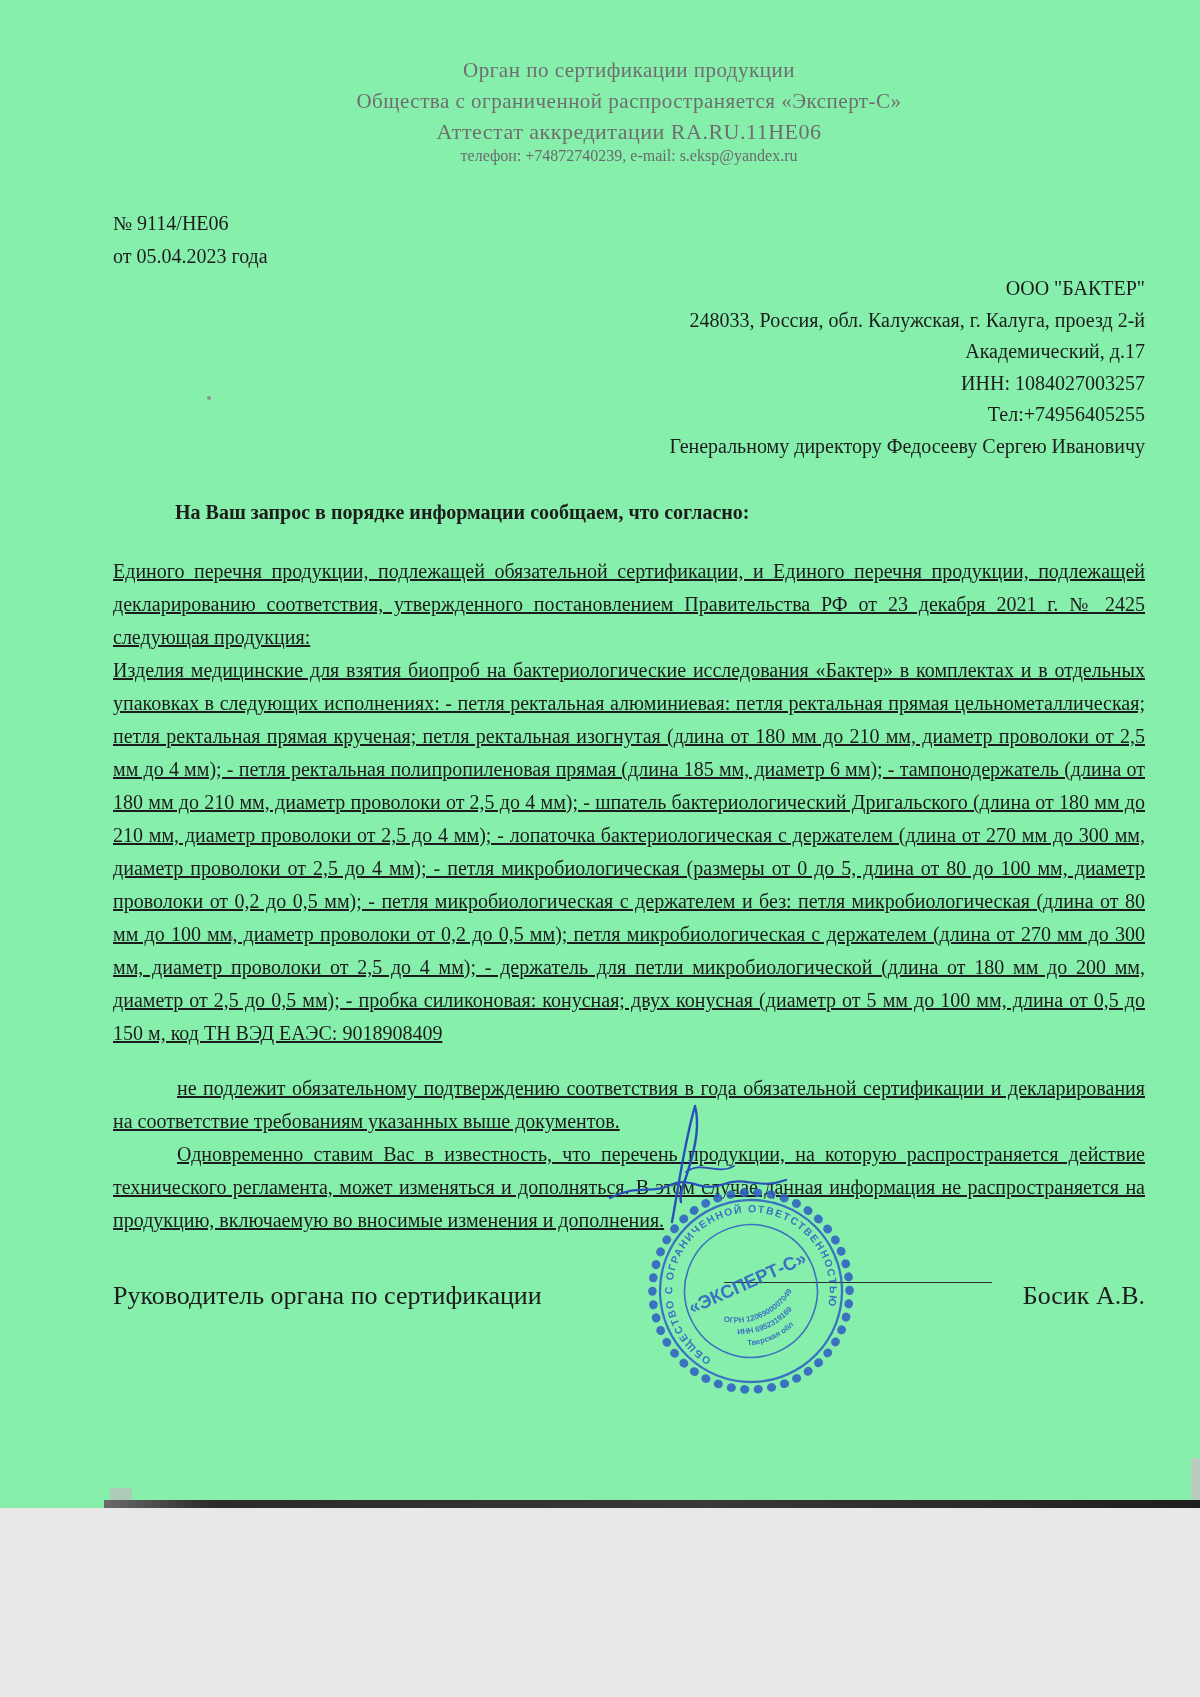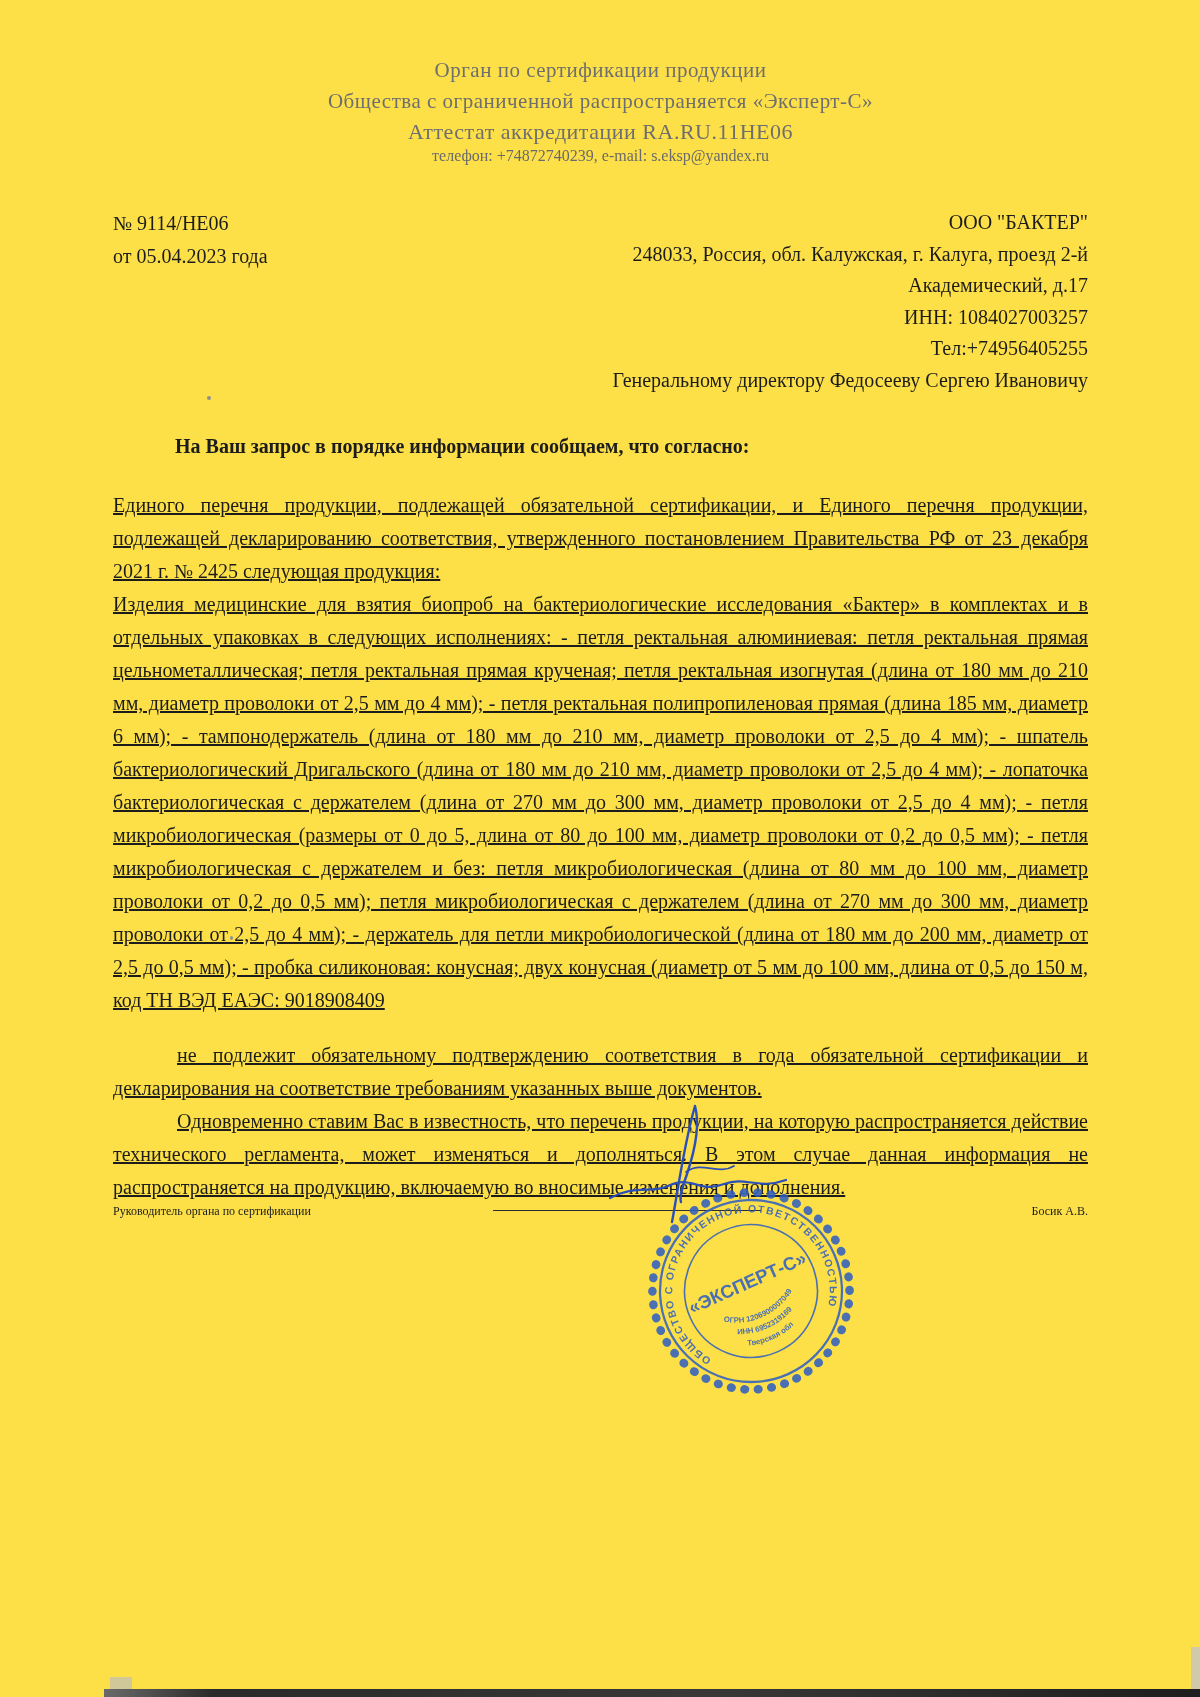--- a/index.html
+++ b/index.html
@@ -1,44 +1,44 @@
 <!DOCTYPE html>
 <html><head>
 <meta charset="utf-8">
 <style>
   html,body{margin:0;padding:0;background:#e8e8e8;}
   .page{
     position:relative;
-    width:1200px;height:1697px;
+    width:1200px;height:1508px;
     margin:0 auto;
-    background:#fde047;
+    background:#86efac;
     overflow:hidden;
     font-family:"Liberation Serif","DejaVu Serif",serif;
     color:#1c1c1c;
     box-sizing:border-box;
-    padding:55px 112px 0 113px;
+    padding:55px 55px 0 113px;
   }
   
   .letterhead{text-align:center;color:#6e6e6e;margin-bottom:42px;}
   .lh-line1{font-size:21px;line-height:31px;letter-spacing:.5px;}
   .lh-line2{font-size:21px;line-height:31px;letter-spacing:.5px;}
   .lh-line3{font-size:22px;line-height:30px;letter-spacing:.5px;}
   .lh-addr{font-size:13.5px;line-height:19px;color:#6a6a6a;margin-top:3px;}
   .lh-contact{font-size:16px;line-height:18px;color:#6a6a6a;}
   
-  .head-row{display:flex;justify-content:flex-start;margin-bottom:34px;}
+  .head-row{display:flex;justify-content:flex-start;margin-bottom:34px;flex-direction:column;}
   .ref-block{font-size:20px;line-height:33px;white-space:nowrap;}
   .recipient-block{flex:1;text-align:right;font-size:20px;line-height:31.5px;}
   
   .intro{font-size:20px;line-height:33px;text-indent:62px;margin:0 0 26px 0;font-weight:bold;}
   p.body-text{font-size:20px;line-height:33px;margin:0;text-align:justify;text-decoration:underline;}
   p.indent{text-indent:64px;}
   .gap-s{height:22px;}
   
-  .sig-row{display:flex;align-items:center;font-size:12px;position:relative;}
+  .sig-row{display:flex;align-items:flex-start;margin-top:44px;font-size:26px;position:relative;}
   .sig-title{white-space:nowrap;}
   .sig-line{width:268px;border-bottom:1.6px solid #2e2e2e;height:1px;margin:0 0 4px 182px;}
   .sig-name{margin-left:auto;white-space:nowrap;padding-right:0;}
   
   .signature-svg{position:absolute;left:552px;top:1098px;width:286px;height:136px;pointer-events:none;}
   .stamp-svg{position:absolute;left:642px;top:1182px;width:218px;height:218px;pointer-events:none;opacity:.86;}
   .speckle{position:absolute;border-radius:50%;background:#8f8f8f;}
   .speckle.a{left:207px;top:396px;width:4px;height:4px;}
   .speckle.b{left:230px;top:936px;width:3px;height:4px;}
   .scan-bar{

